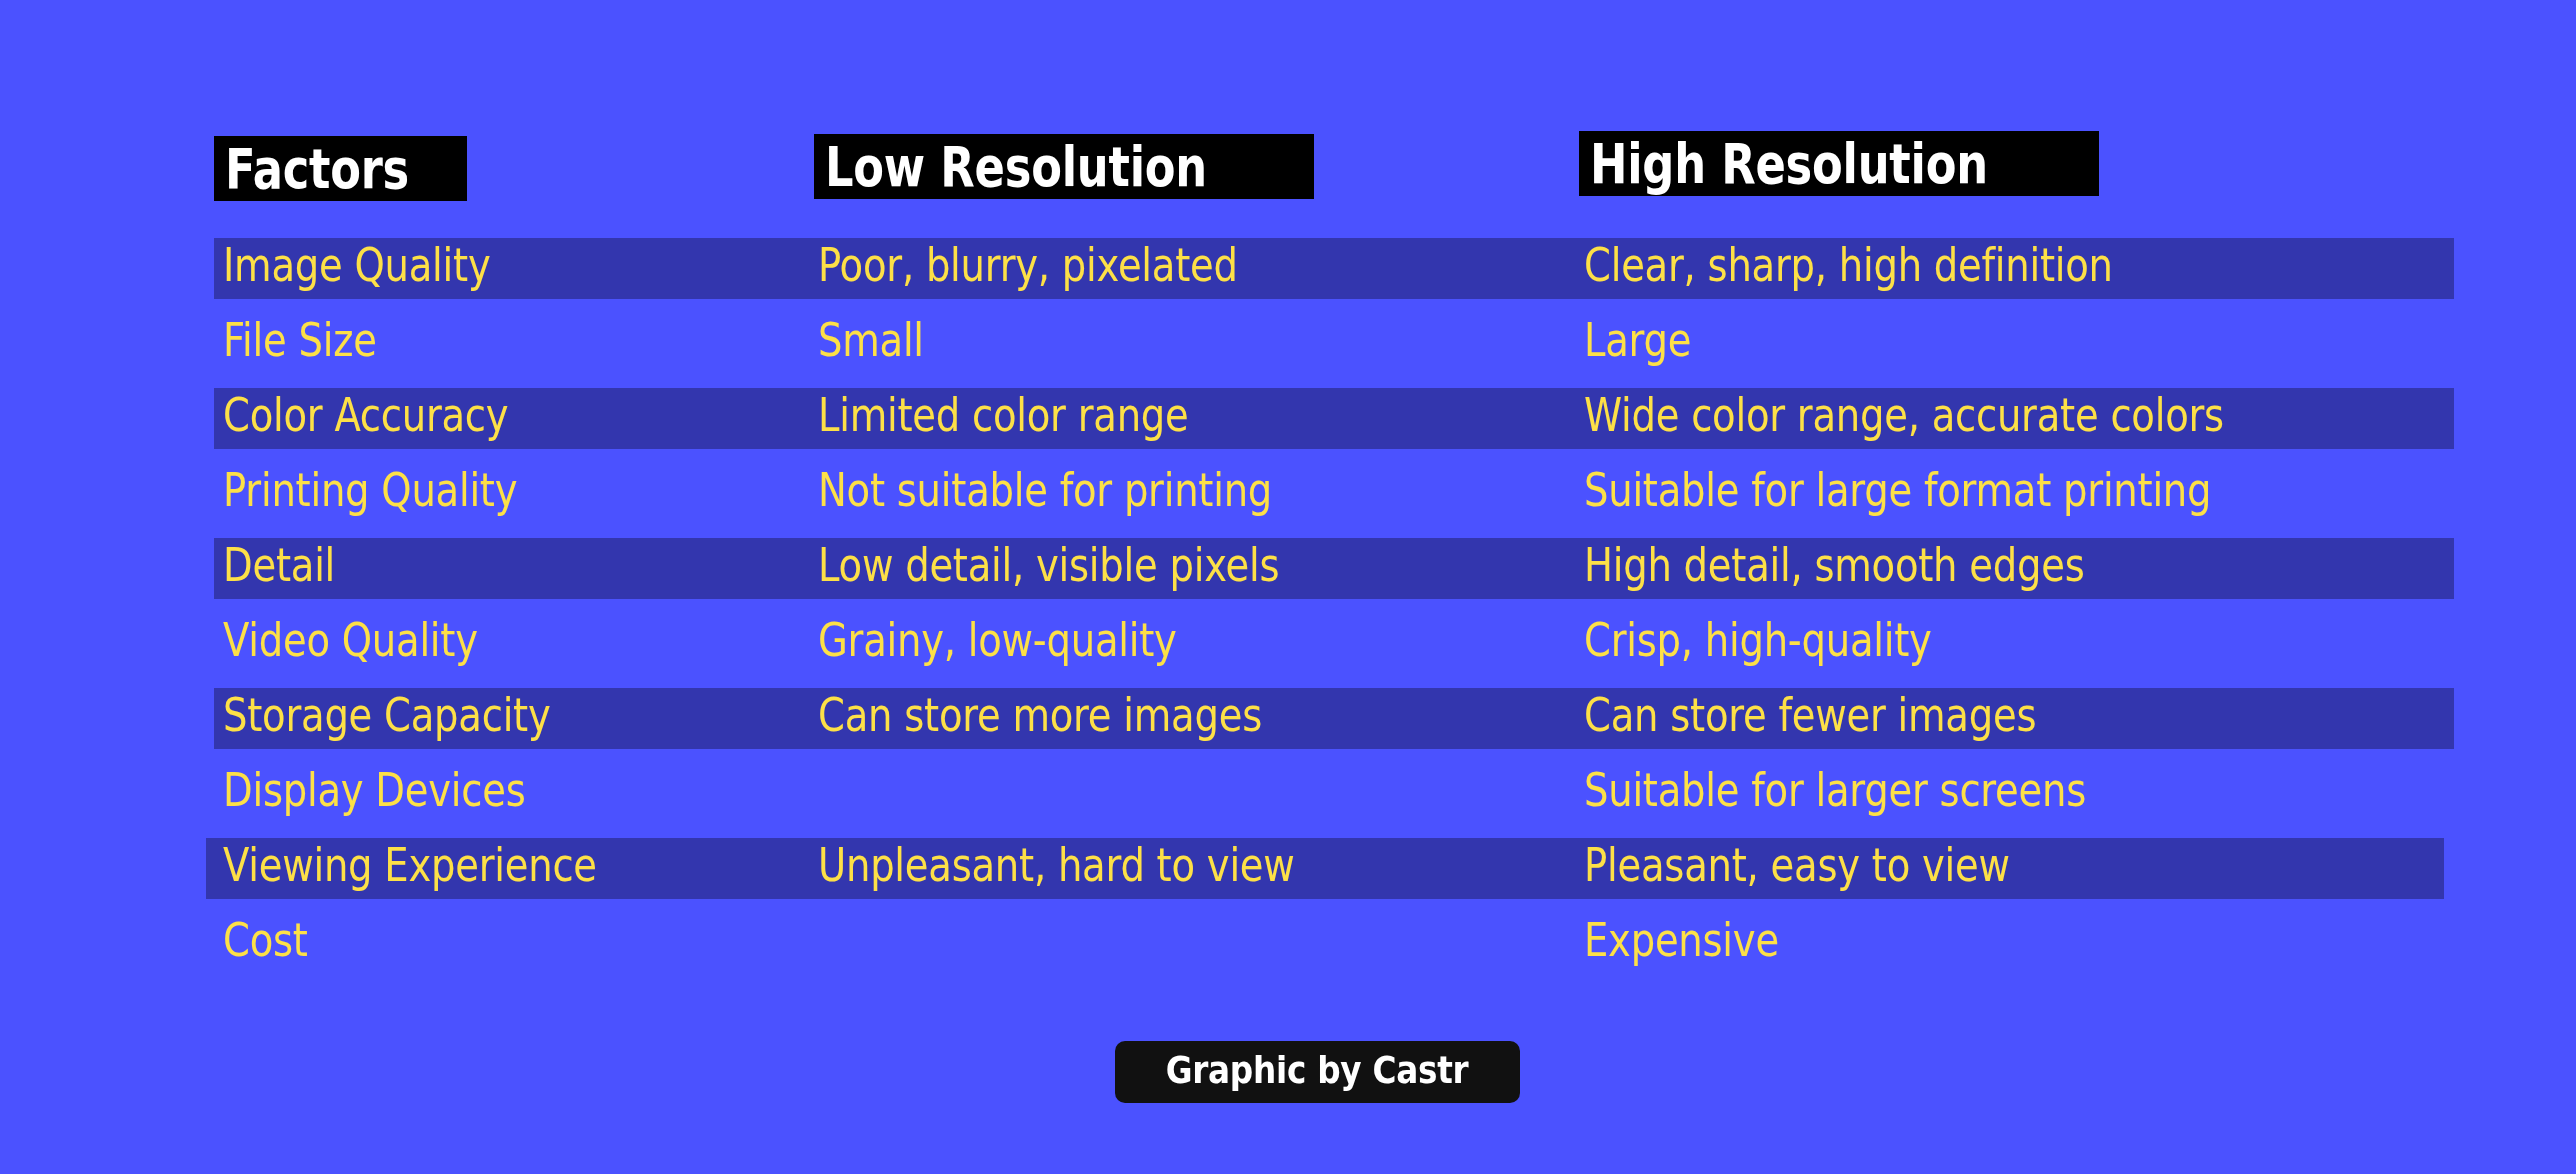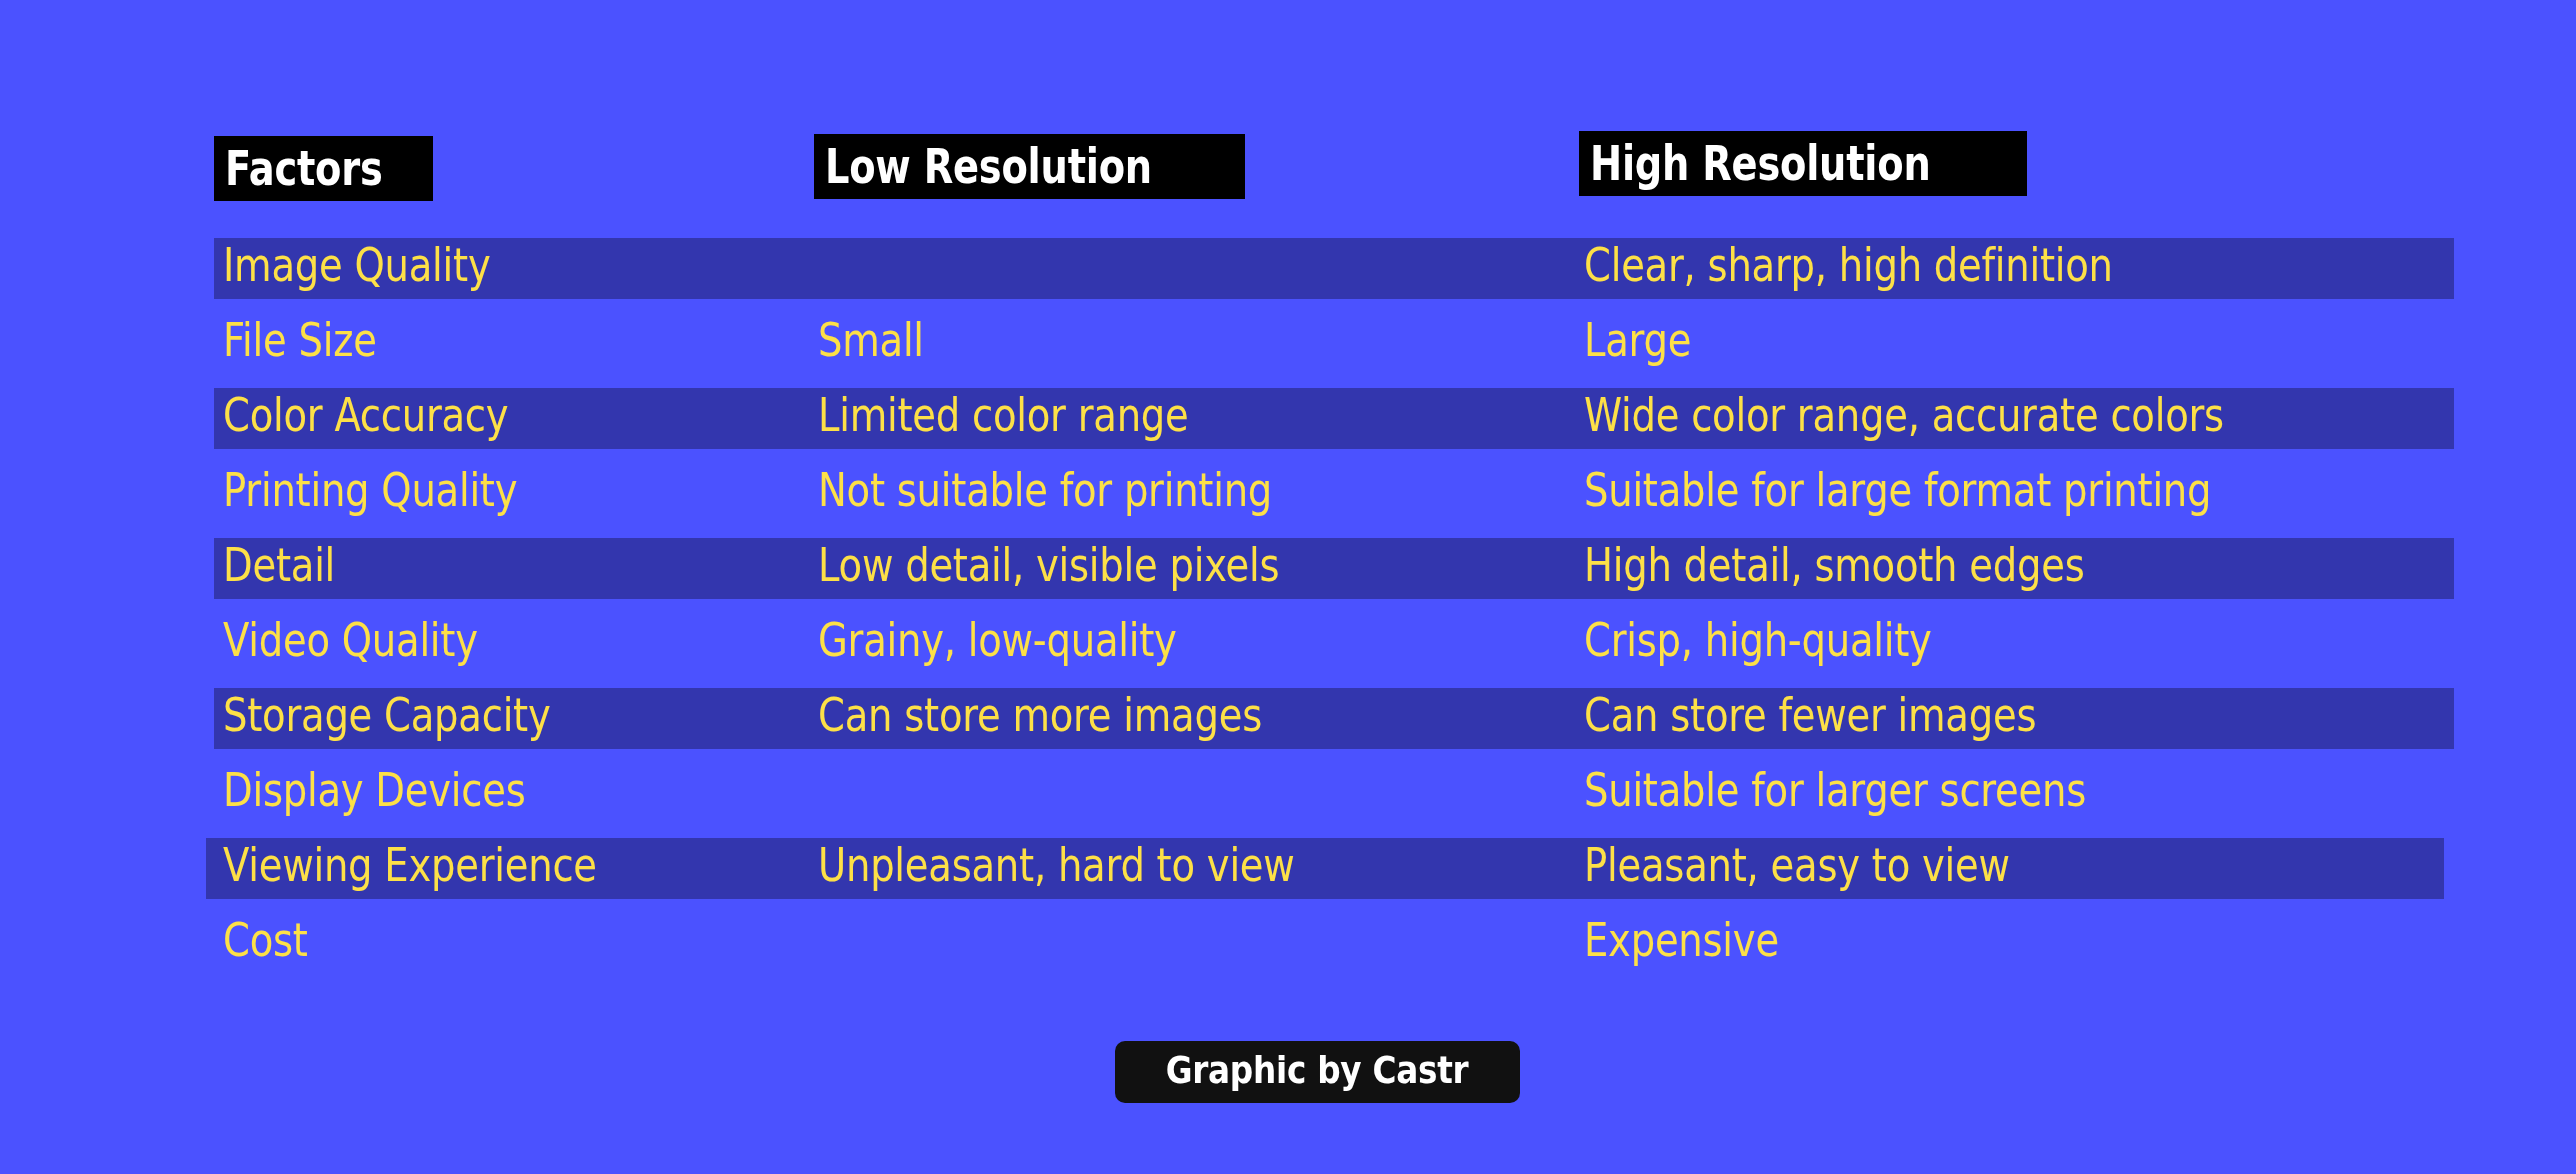--- a/index.html
+++ b/index.html
@@ -27,21 +27,21 @@
     left: 0;
     top: 131px;
     width: 100%;
     height: 67px;
   }
   .header-cell {
     position: absolute;
     top: 0;
     background: #000000;
     color: #ffffff;
-    font-size: 48px;
+    font-size: 56px;
     font-weight: bold;
     line-height: 65px;
     height: 65px;
     padding: 0 11.3px 0 11.3px;
     white-space: nowrap;
     letter-spacing: -0.3px;
     box-sizing: border-box;
   }
   .header-cell > span {
     display: inline-block;
@@ -131,20 +131,21 @@
     </div>
     <div class="header-cell hc-2">
       <span>High Resolution</span>
     </div>
   </div>
 
   <div class="rows" id="rows-container">
       <div class="row">
         <div class="stripe" style="width: 2240px;"></div>
         <div class="cell c-0"><span>Image Quality</span></div>
+        <div class="cell c-1"><span>Poor, blurry, pixelated</span></div>
         <div class="cell c-2"><span>Clear, sharp, high definition</span></div>
       </div>
       <div class="row plain">
         <div class="cell c-0"><span>File Size</span></div>
         <div class="cell c-1"><span>Small</span></div>
         <div class="cell c-2"><span>Large</span></div>
       </div>
       <div class="row">
         <div class="stripe" style="width: 2240px;"></div>
         <div class="cell c-0"><span>Color Accuracy</span></div>

